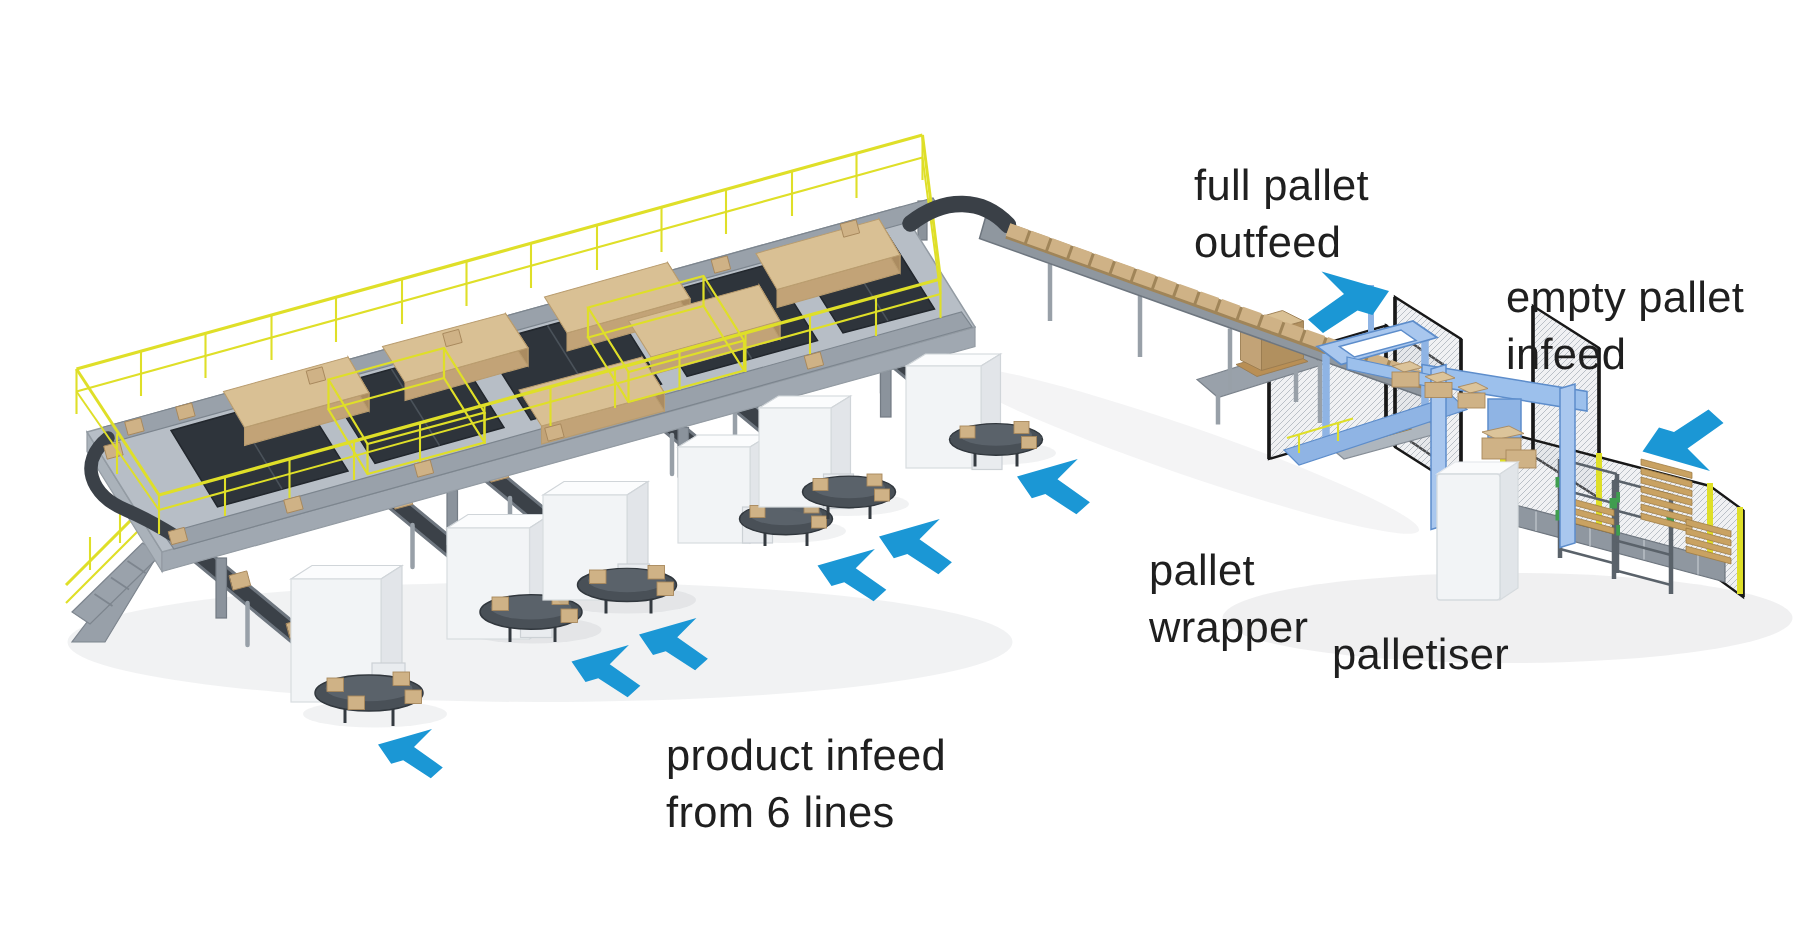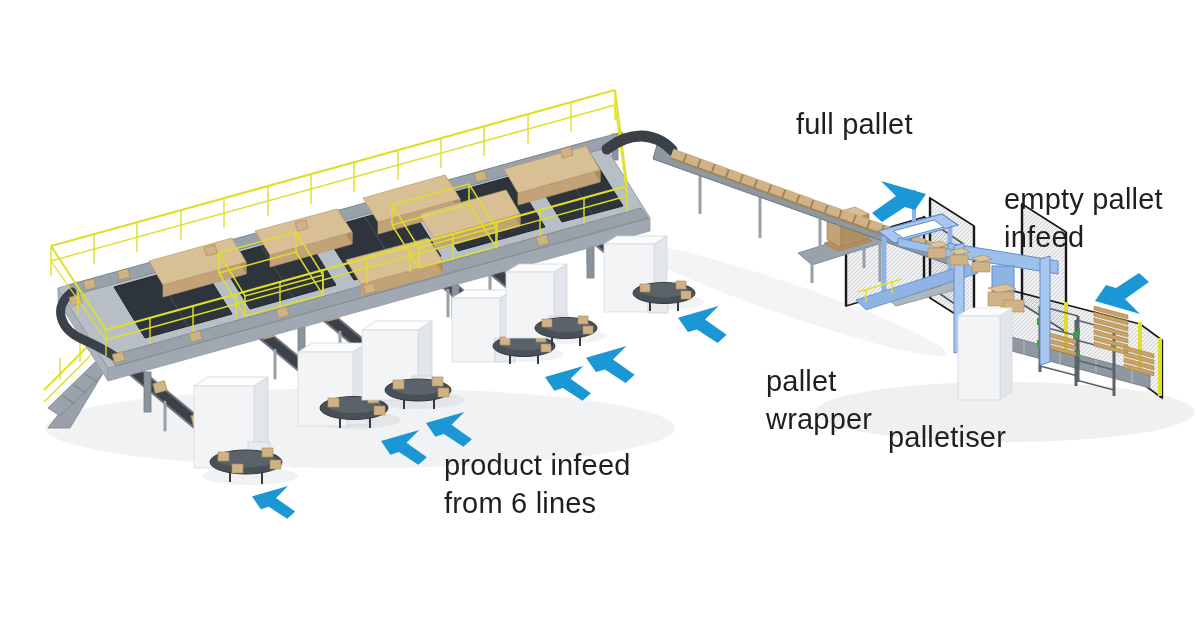--- a/index.html
+++ b/index.html
@@ -520,34 +520,35 @@
     <use href="#cursor-arrow" class="arrow" transform="translate(926,181) scale(-1,1)"></use>
     <use href="#cursor-arrow" class="arrow" transform="translate(1095,314) scale(1,-1)"></use>
   </g>
 </svg>
 
 <div class="label" style="left:85px;top:135px;width:260px;">
 </div>
 
 <div class="label" style="left:796px;top:106px;width:200px;">
   <span>full pallet</span>
+  <span>outfeed</span>
 </div>
 
 <div class="label" style="left:1004px;top:181px;width:200px;">
   <span>empty pallet</span>
   <span>infeed</span>
 </div>
 
 <div class="label" style="left:888px;top:419px;width:200px;">
   <span>palletiser</span>
 </div>
 
 <div class="label" style="left:766px;top:363px;width:200px;">
   <span>pallet</span>
   <span>wrapper</span>
 </div>
 
-<div class="label" style="left:444px;top:447px;width:260px;">
+<div class="label" style="left:444px;top:486px;width:260px;">
   <span>product infeed</span>
   <span>from 6 lines</span>
 </div>
 
 </div>
 
 </body></html>

